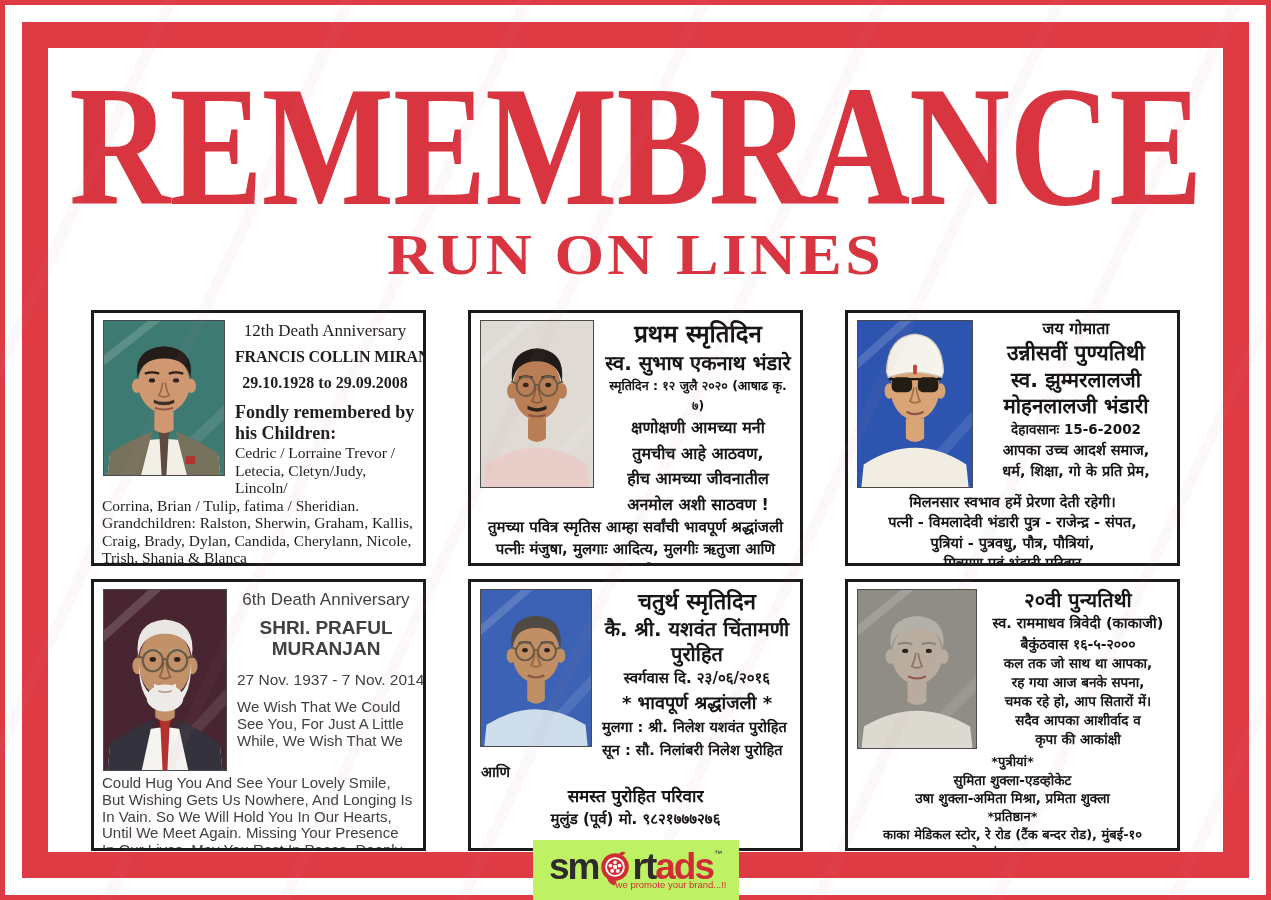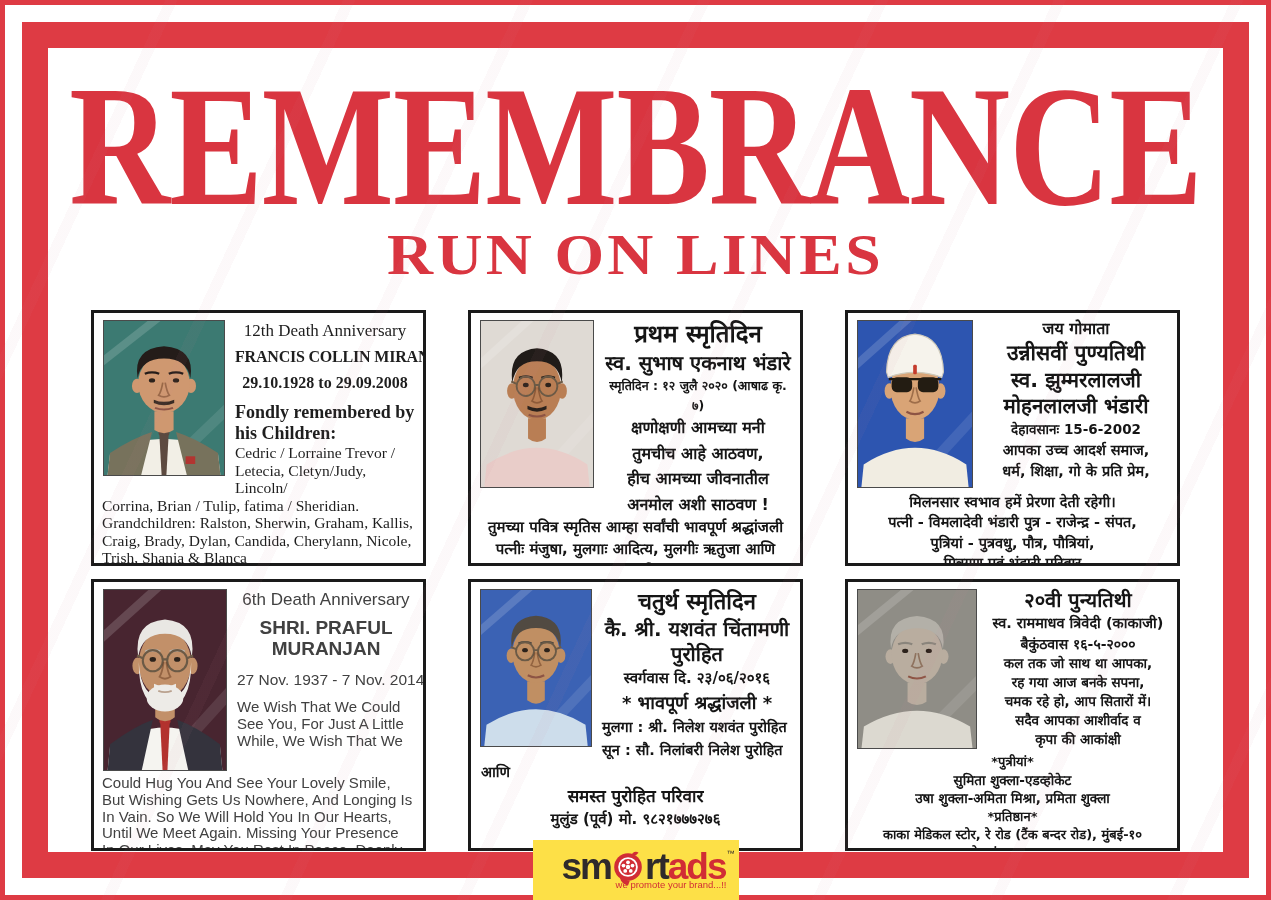--- a/index.html
+++ b/index.html
@@ -86,22 +86,22 @@
   .card-5 .r-contact{font-size:15px}
   .card-6 .r-heading{font-size:20px;line-height:1.25}
   .card-6 .r-name{font-size:14.5px;line-height:1.45}
   .card-6 .r-dates{font-size:14px;line-height:1.45}
   .card-6 .r-verse{font-size:13.5px;line-height:1.4}
   .card-6 .r-note{font-size:13px;line-height:1.35}
   .card-6 .r-body{font-size:13.5px;line-height:1.4}
   .card-6 .r-contact{font-size:13px;line-height:1.4}
   
   .logo-box{position:absolute;left:50%;transform:translateX(-50%);bottom:0;width:206px;height:60px;
-    background:#fde047;z-index:10;display:flex;flex-direction:column;justify-content:center;
-    align-items:flex-end;padding:2px 4px 4px}
+    background:#bef264;z-index:10;display:flex;flex-direction:column;justify-content:center;
+    align-items:center;padding:2px 4px 4px}
   .logo-row{display:flex;align-items:center;line-height:1}
   .logo-row .txt{font-family:"Liberation Sans","DejaVu Sans",sans-serif;font-weight:700;
     font-size:37px;letter-spacing:-2px}
   .lg-dark{color:var(--logo-dark)}
   .lg-red{color:var(--logo-red)}
   .reel{width:32px;height:37px;margin:0 1px;position:relative;top:2px}
   .reel svg{display:block;width:100%;height:100%}
   .tm{font-size:8px;color:var(--logo-dark);align-self:flex-start;margin-top:2px;margin-left:1px}
   .tagline{font-size:9.5px;font-weight:400;color:var(--logo-red);width:100%;text-align:right;
     margin-top:-6px;padding-right:8px;font-family:"Liberation Sans","DejaVu Sans",sans-serif}

